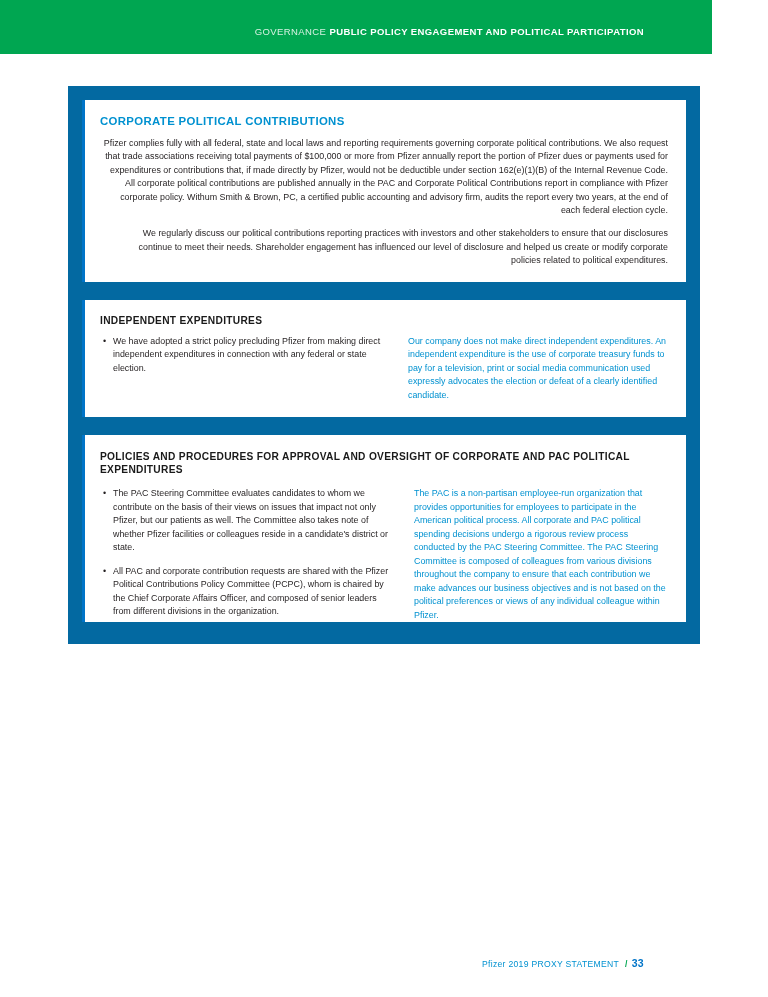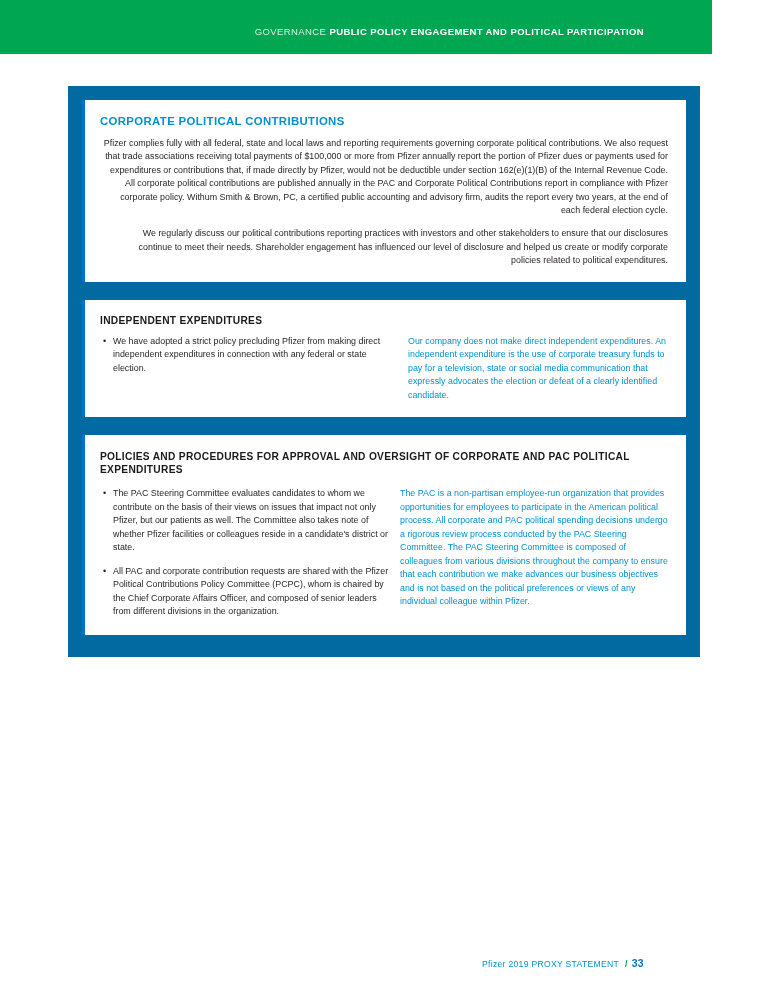--- a/index.html
+++ b/index.html
@@ -141,24 +141,24 @@
     margin: 0;
   }
   .card.expenditures .two-col {
     gap: 26px;
   }
   .card.expenditures .col-left {
     flex: 0 0 282px;
   }
   .card.policies {
     padding-top: 13px;
-    padding-bottom: 16px;
+    padding-bottom: 0;
   }
   .card.policies .two-col {
-    gap: 8px;
+    gap: 22px;
     margin-top: 11px;
   }
   .card.policies .col-left {
     flex: 0 0 292px;
   }
   
   .footer {
     position: absolute;
     right: 68px;
     bottom: 28px;
@@ -202,21 +202,21 @@
       <div class="card expenditures">
         <div class="accent"></div>
         <div class="card-title dark">INDEPENDENT EXPENDITURES</div>
         <div class="two-col">
           <div class="col-left">
             <ul class="bullets">
               <li>We have adopted a strict policy precluding Pfizer from making direct independent expenditures in connection with any federal or state election.</li>
             </ul>
           </div>
           <div class="col-right">
-            <p class="aside">Our company does not make direct independent expenditures. An independent expenditure is the use of corporate treasury funds to pay for a television, state or social media communication that expressly advocates the election or defeat of a clearly identified candidate.</p>
+            <p class="aside">Our company does not make direct independent expenditures. An independent expenditure is the use of corporate treasury funds to pay for a television, print or social media communication used expressly advocates the election or defeat of a clearly identified candidate.</p>
           </div>
         </div>
       </div>
 
       <div class="card policies">
         <div class="accent"></div>
         <div class="card-title dark">POLICIES AND PROCEDURES FOR APPROVAL AND OVERSIGHT OF CORPORATE AND PAC POLITICAL EXPENDITURES</div>
         <div class="two-col">
           <div class="col-left">
             <ul class="bullets">

